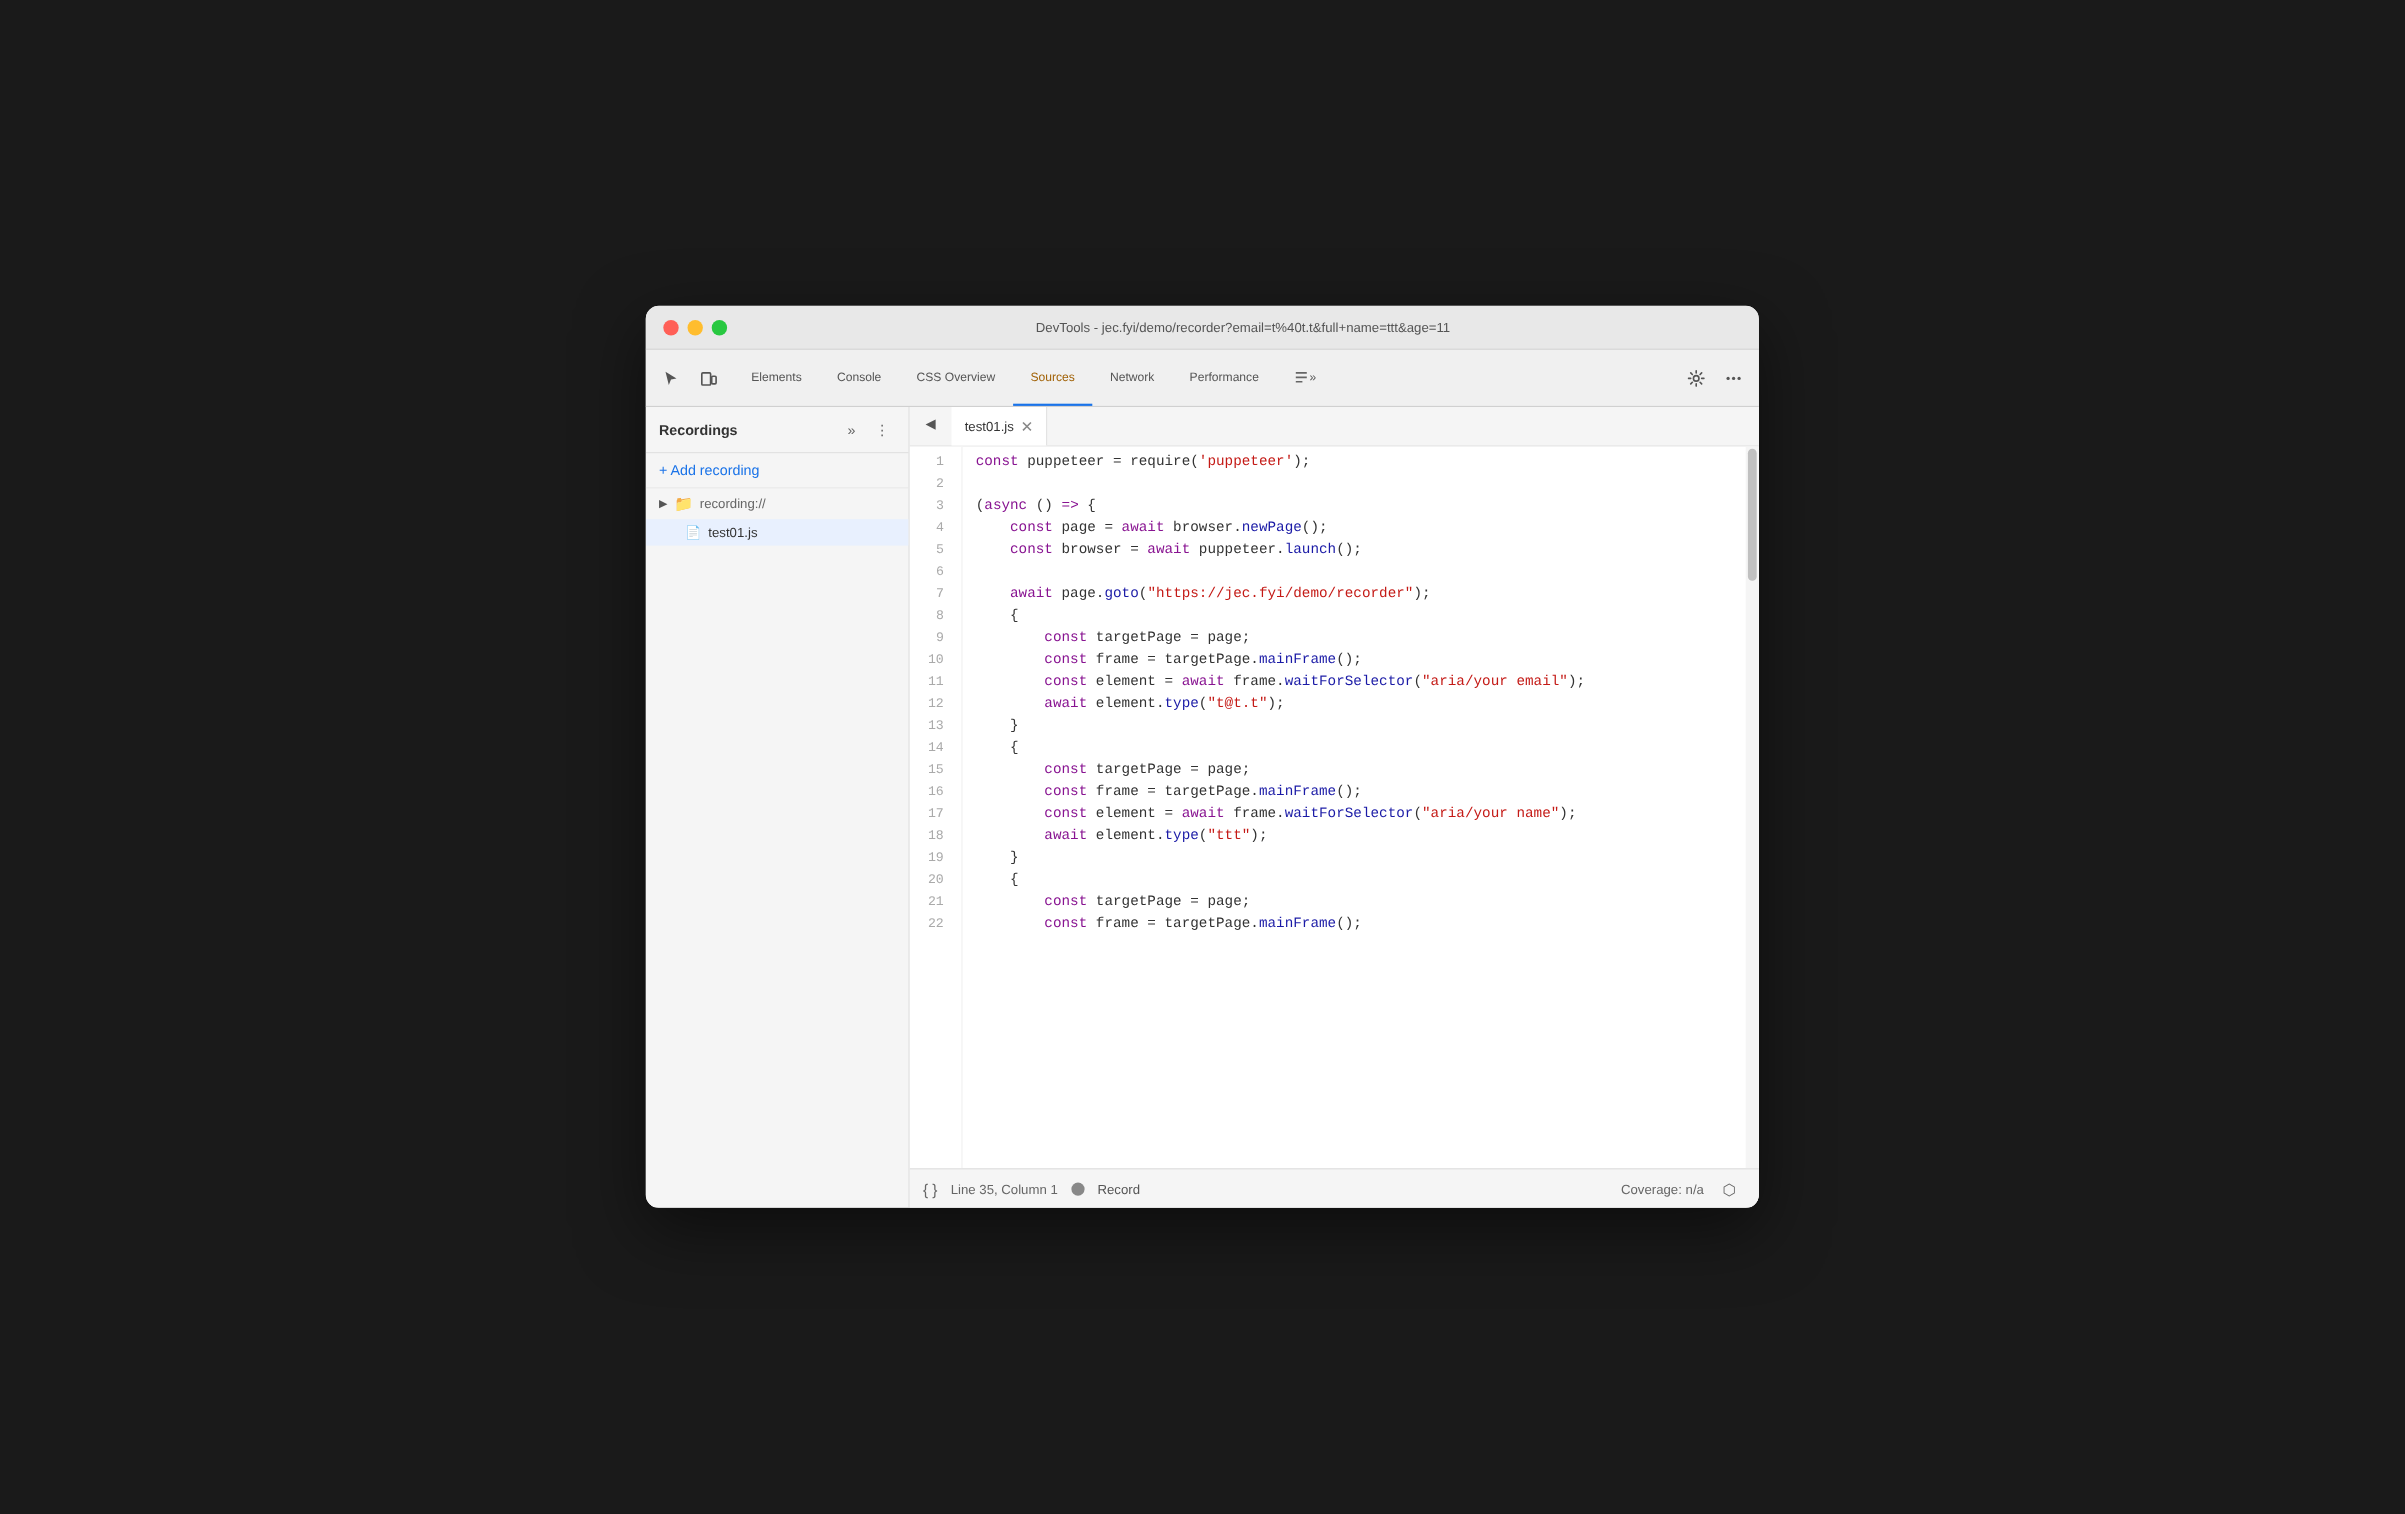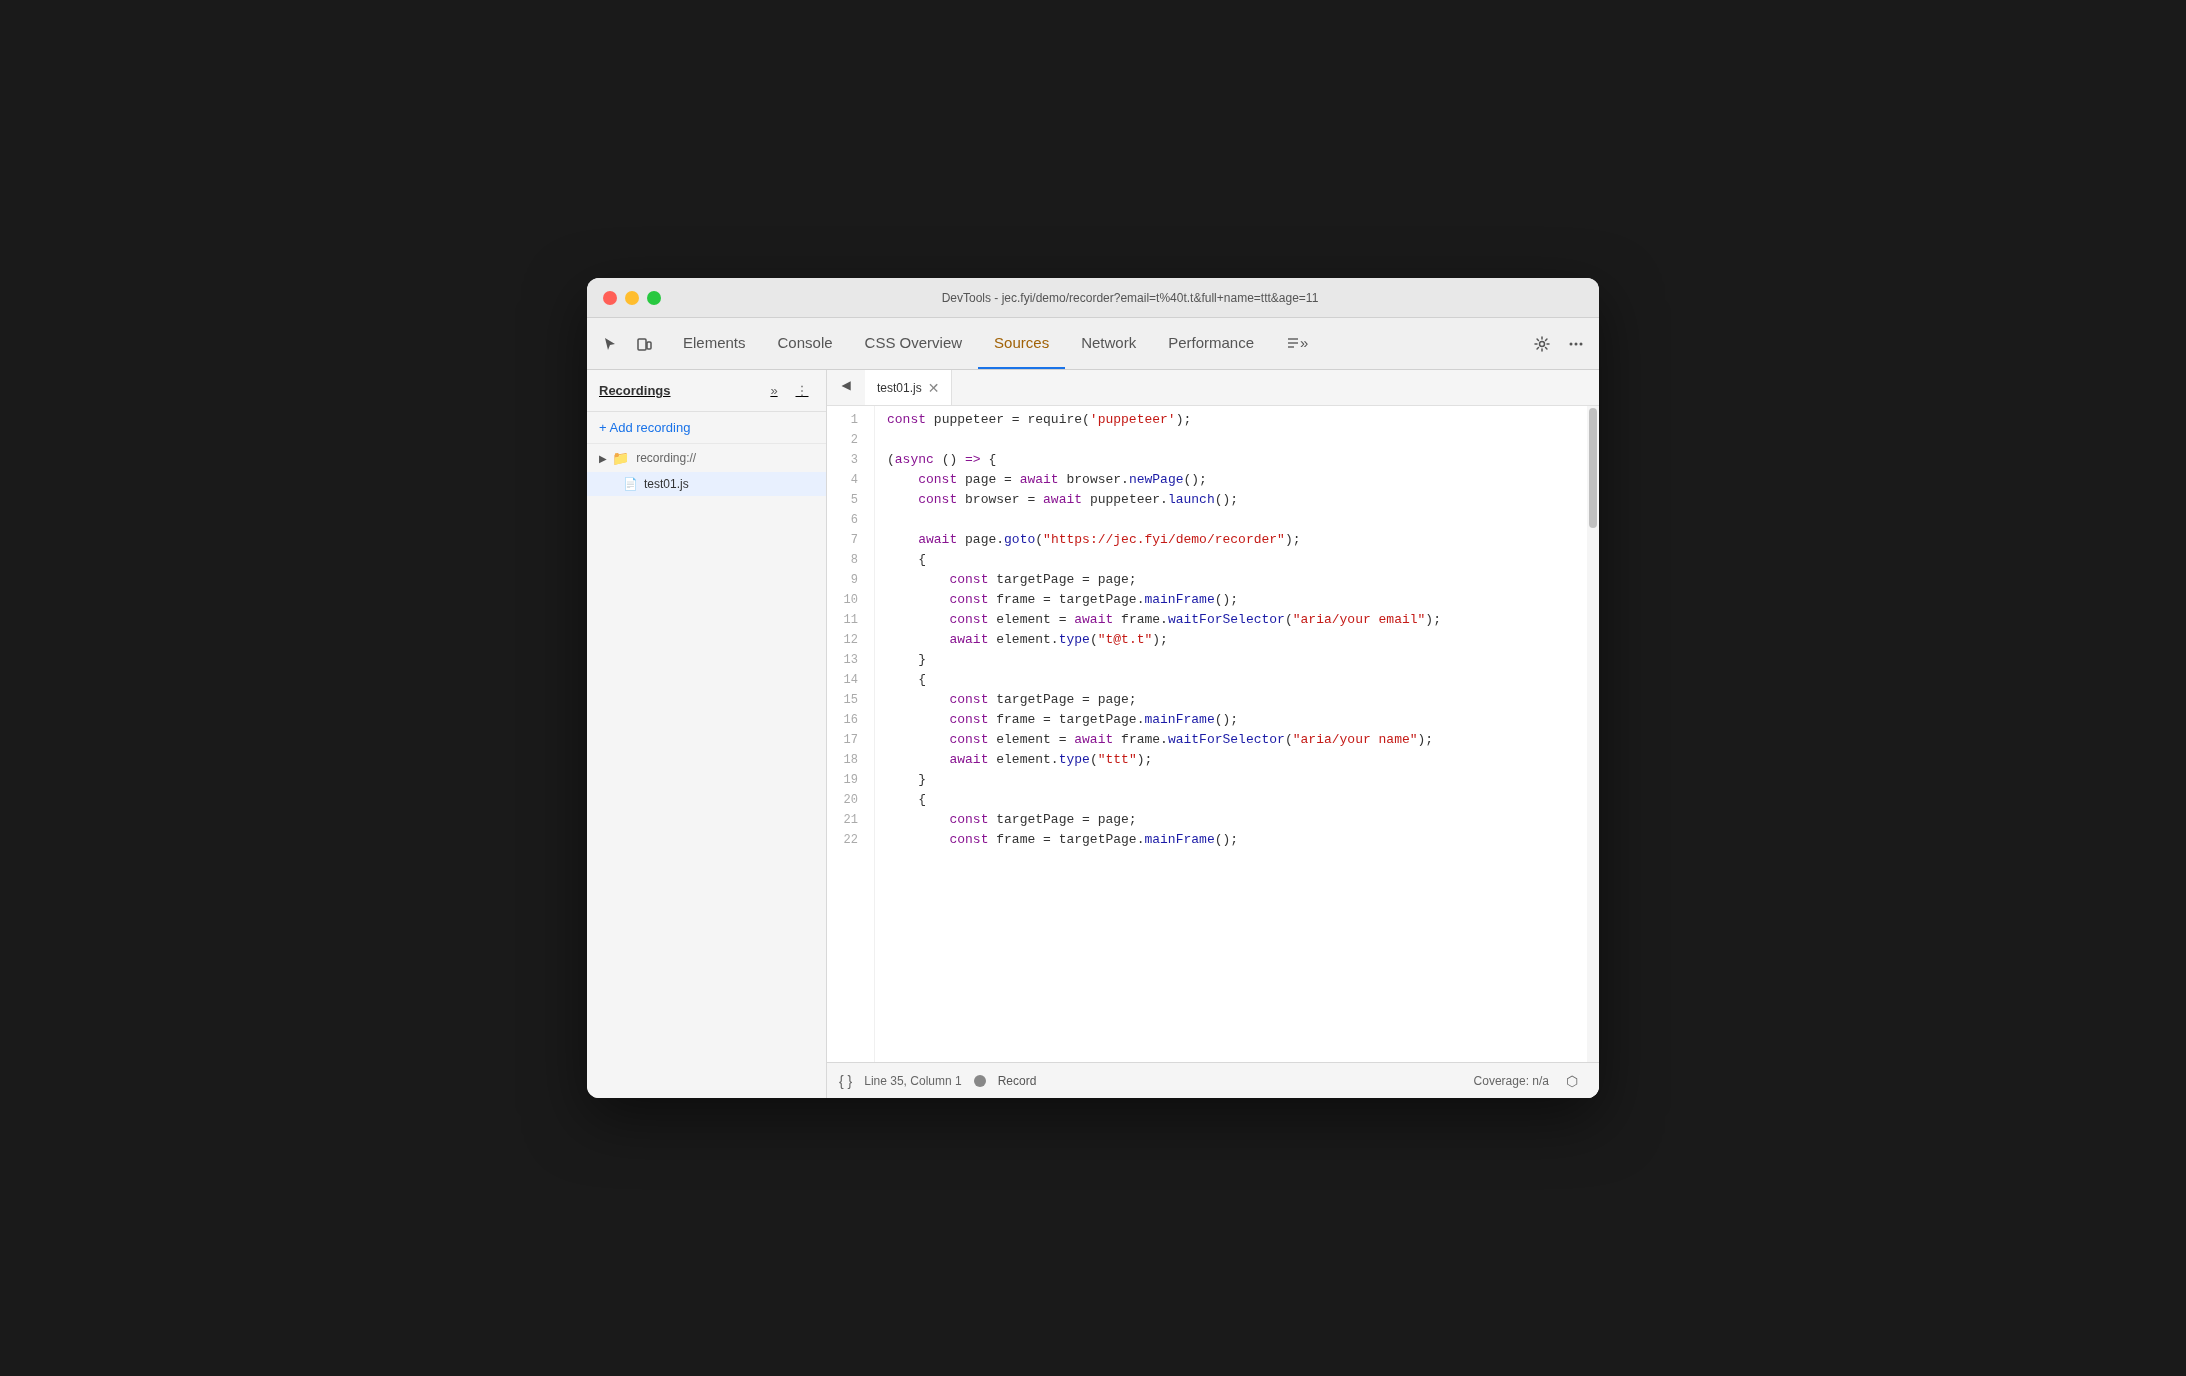--- a/index.html
+++ b/index.html
@@ -93,21 +93,21 @@
     .tab-items {
       display: flex;
       align-items: stretch;
       flex: 1;
     }
 
     .tab-item {
       display: flex;
       align-items: center;
       padding: 0 16px;
-      font-size: 15px;
+      font-size: 11px;
       color: #555;
       cursor: pointer;
       border-bottom: 2px solid transparent;
       white-space: nowrap;
       position: relative;
     }
 
     .tab-item.active {
       color: #a16207;
       border-bottom: 2px solid #1a73e8;
@@ -137,21 +137,20 @@
       flex-direction: column;
       flex-shrink: 0;
     }
 
     .sidebar-header {
       display: flex;
       align-items: center;
       padding: 8px 12px;
       border-bottom: 1px solid #e0e0e0;
       height: 42px;
-      text-decoration: underline;
     }
 
     .sidebar-title {
       font-size: 13px;
       font-weight: 600;
       color: #333;
       flex: 1;
     }
 
     .sidebar-header-icons {

